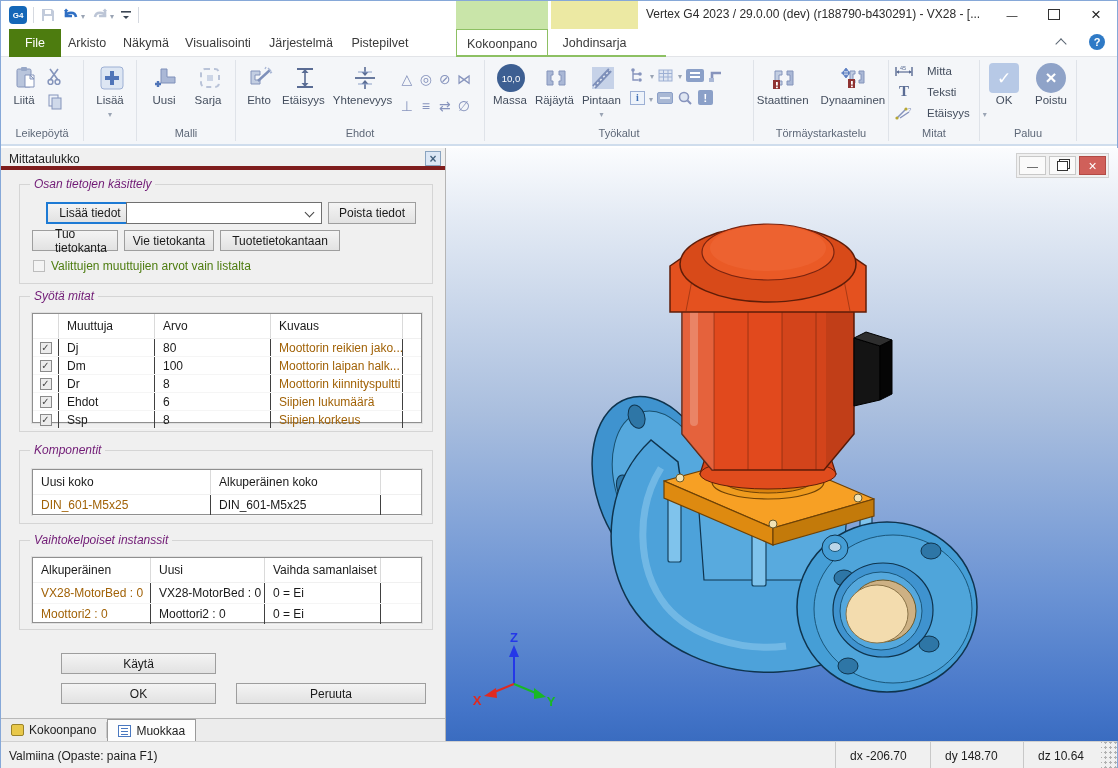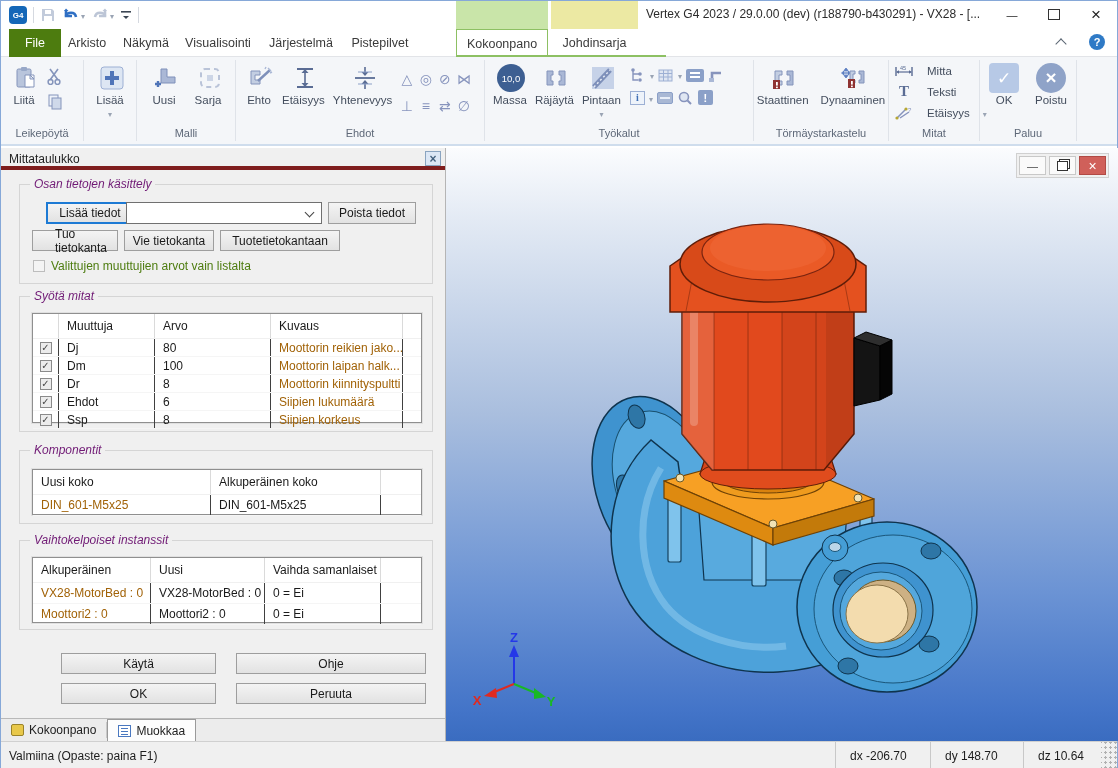--- a/index.html
+++ b/index.html
@@ -584,21 +584,20 @@
         <div class="trow instg drow2">
           <div class="tcell gray">Moottori2 : 0</div>
           <div class="tcell">Moottori2 : 0</div>
           <div class="tcell">0 = Ei</div>
           <div class="tcell" style="border-right:none;"></div>
         </div>
       </div>
     </div>
 
     <div class="btn" style="left:60px;top:505px;width:155px;height:21px;">Käytä</div>
-    <div class="btn" style="left:235px;top:505px;width:190px;height:21px;">Ohje</div>
     <div class="btn" style="left:60px;top:535px;width:155px;height:21px;">OK</div>
     <div class="btn" style="left:235px;top:535px;width:190px;height:21px;">Peruuta</div>
 
     <div id="doctabs">
       <div class="dtab">
         <span class="fold-ic"></span>
         <span>Kokoonpano</span>
       </div>
       <div class="dtab-sep"></div>
       <div class="dtab active">

